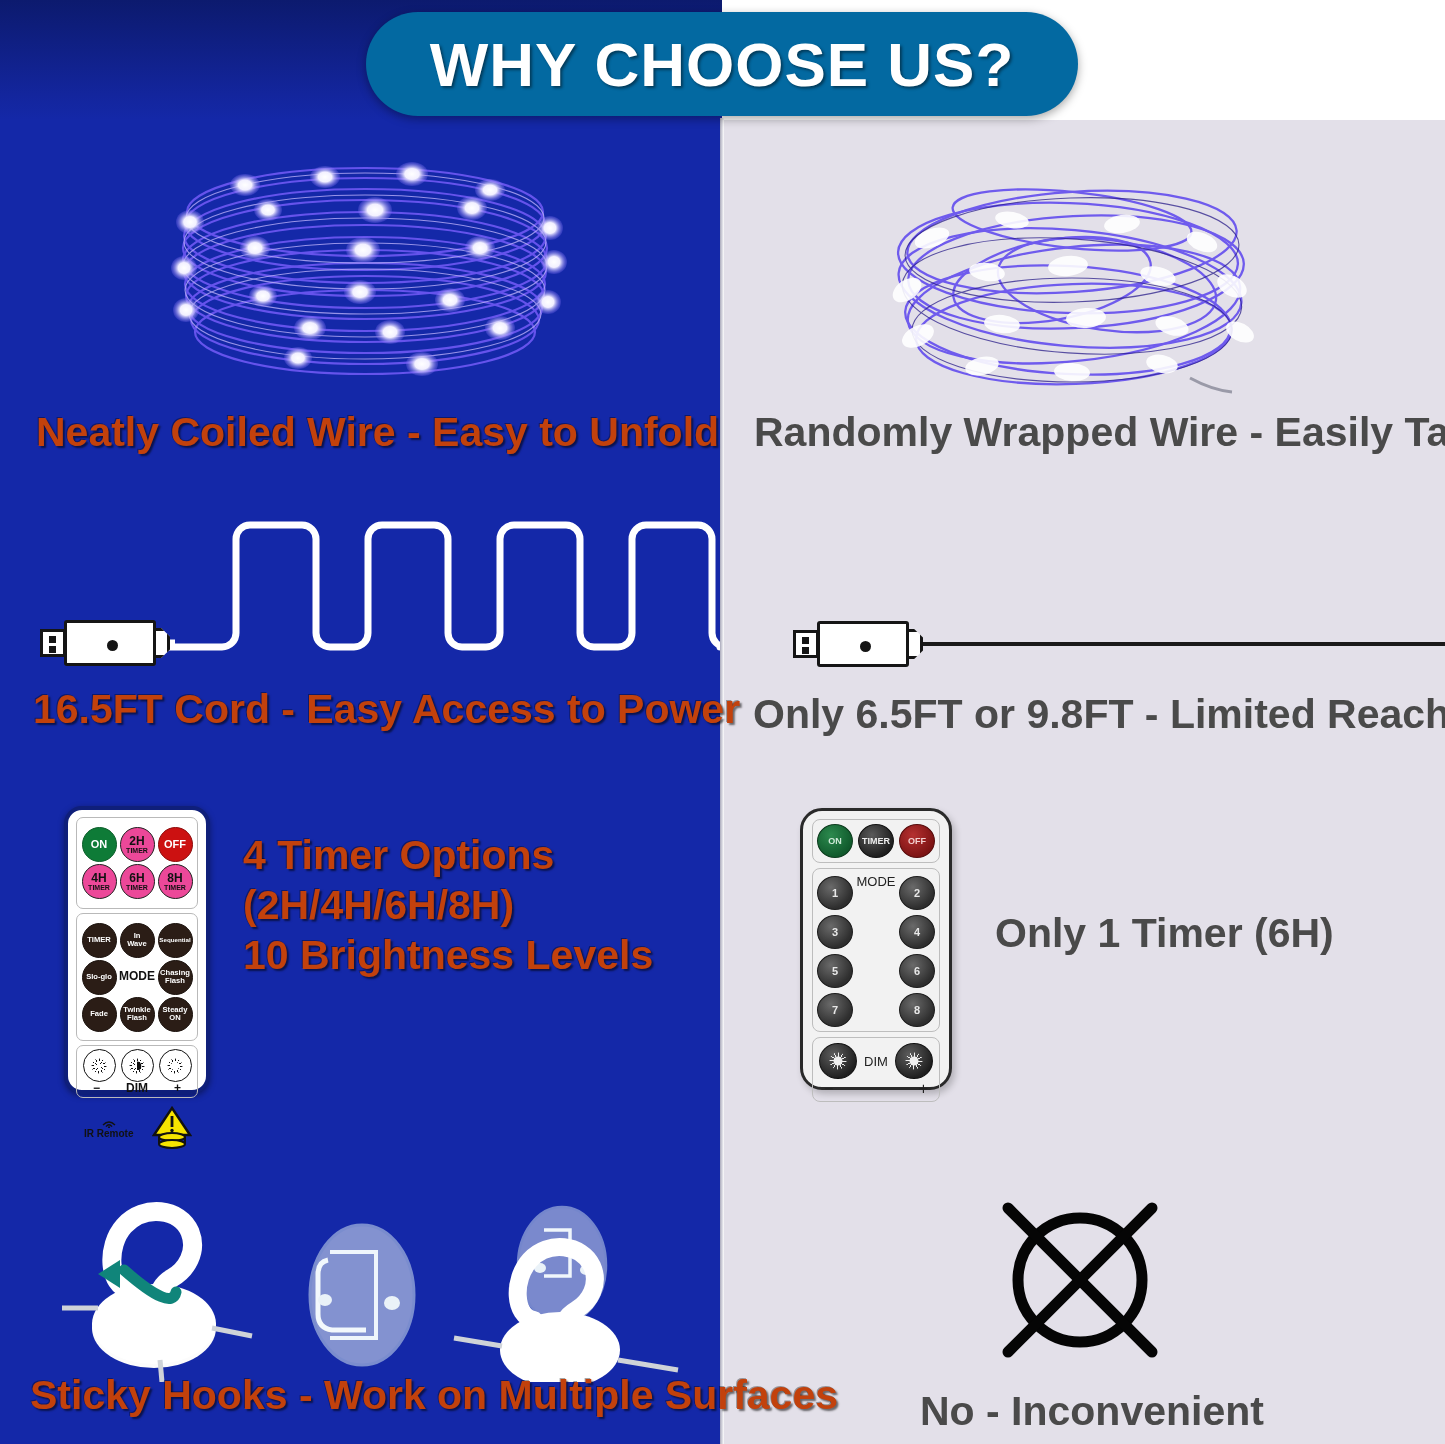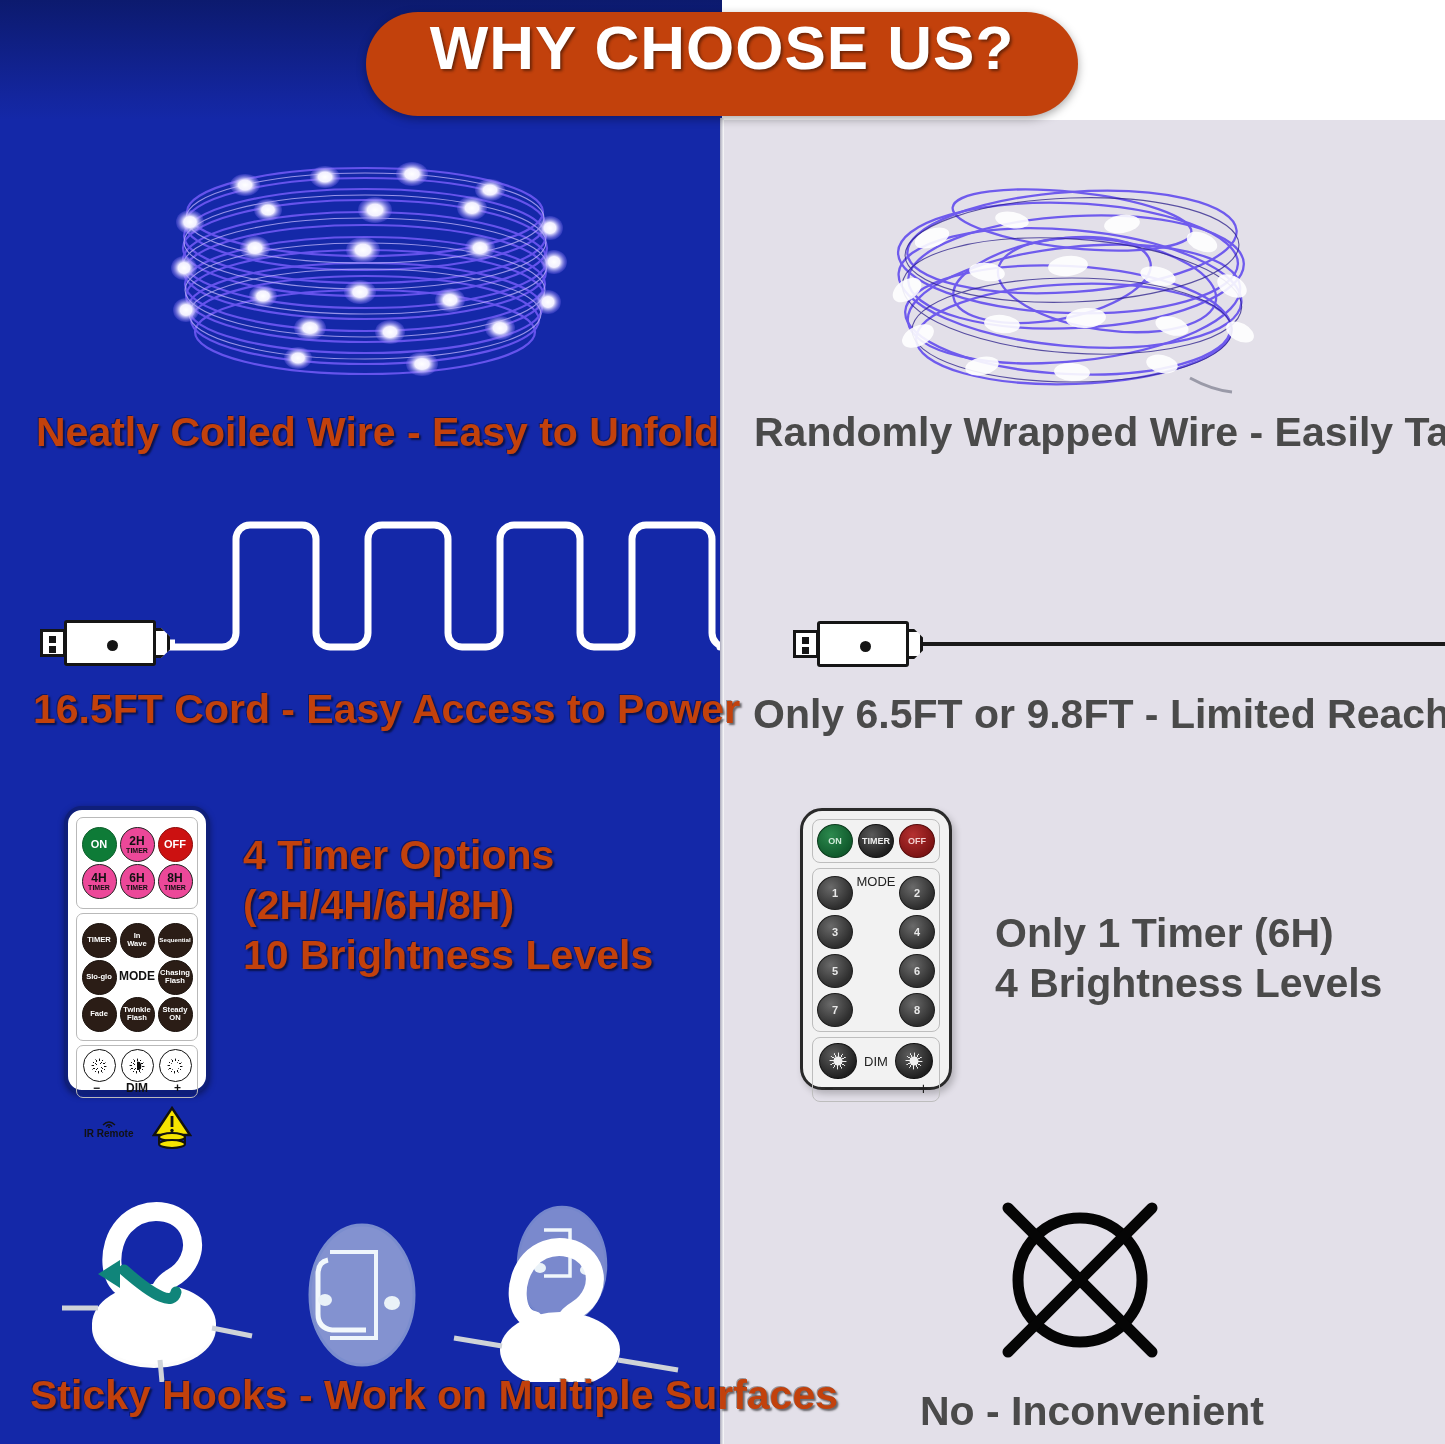--- a/index.html
+++ b/index.html
@@ -26,22 +26,22 @@
     background:#ffffff;
   }
   .divider{
     position:absolute;left:720px;top:118px;width:4px;height:1326px;
     background:linear-gradient(90deg,#aab,#fff);
   }
 
   
   .title-pill{
     position:absolute;left:366px;top:12px;width:712px;height:104px;
-    background:#c2410c;border-radius:56px;
-    display:flex;align-items:flex-start;justify-content:center;
+    background:#0369a1;border-radius:56px;
+    display:flex;align-items:center;justify-content:center;
     box-shadow:0 3px 10px rgba(0,0,0,.35);
     z-index:5;
   }
   .title-pill .t{
     color:#fff;font-size:62px;font-weight:bold;letter-spacing:1px;
     font-family:"Liberation Sans",sans-serif;
     text-shadow:2px 2px 3px rgba(0,0,0,.45);
     white-space:nowrap;
   }
 
@@ -509,21 +509,20 @@
       </div>
       <div class="dimtxt2">
         <span>−</span>
         <span>+</span>
       </div>
     </div>
   </div>
 
   <div class="cap dark multi" style="left:995px;top:908px;width:420px;">
     <span class="ml-row">Only 1 Timer (6H)</span>
-    <span class="ml-row">4 Brightness Levels</span>
   </div>
 
   <svg class="hook" style="left:62px;top:1160px;" width="620" height="222" viewBox="0 0 620 222">
 
     <g>
       <path d="M68 130 C46 126 44 86 62 66 C82 44 118 48 128 72 C136 92 124 110 110 118
                C100 124 96 132 98 140" fill="none" stroke="#ffffff" stroke-width="19" stroke-linecap="round"></path>
       <ellipse cx="92" cy="168" rx="62" ry="40" fill="#fcfcfc"></ellipse>
       <ellipse cx="92" cy="164" rx="62" ry="40" fill="#ffffff"></ellipse>
       <path d="M62 110 q48 42 52 22" fill="none" stroke="#10857a" stroke-width="11" stroke-linecap="round"></path>

